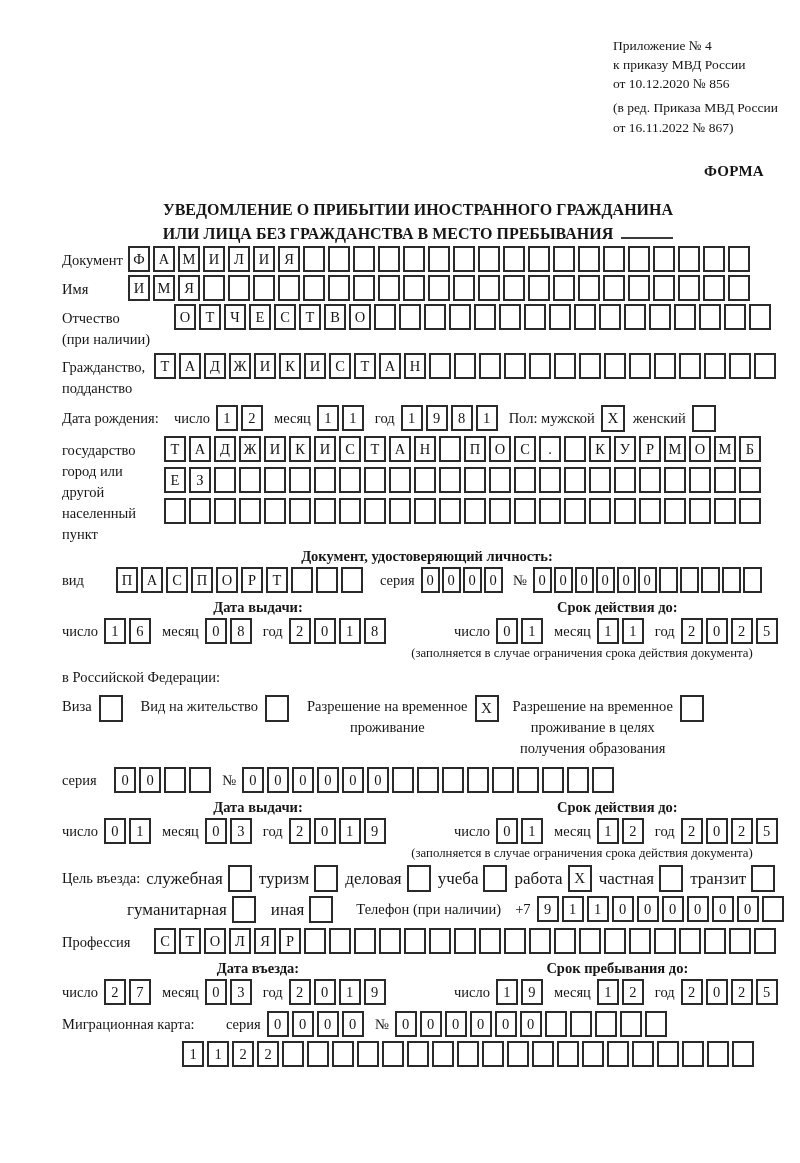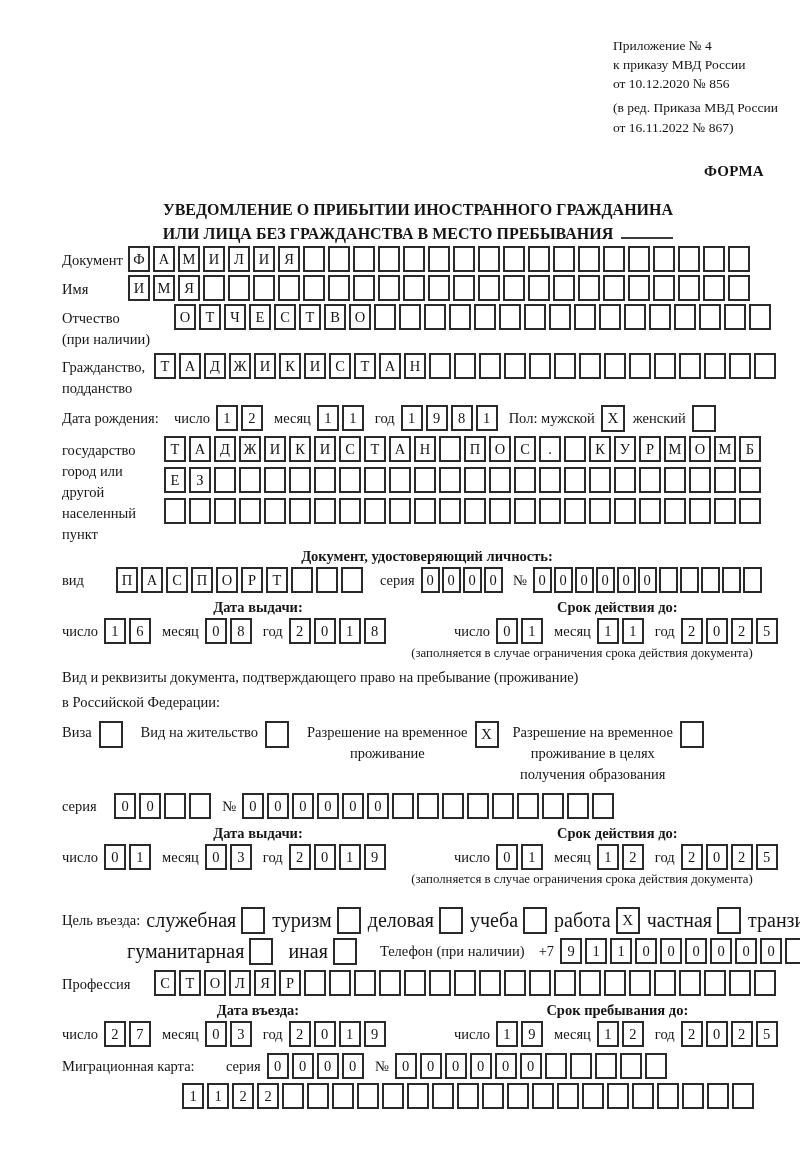--- a/index.html
+++ b/index.html
@@ -41,21 +41,21 @@
   .dhead { text-align:center; font-weight:bold; font-size:14.5px; margin-bottom:2px; }
   .dline { display:flex; }
   .note { font-size:12.8px; text-align:center; width:440px; margin:2px 0 4px 300px; }
   
   .opt { display:flex; align-items:flex-start; }
   .optlbl { font-size:14.5px; line-height:1.45; padding-top:4px; text-align:center; }
   .opt .checkbox { margin-left:7px; margin-top:3px; }
   .intro { font-size:14.5px; line-height:1.75; margin-top:4px; }
   .inlinegap { width:8px; flex-shrink:0; }
   .purpose-item { display:flex; align-items:center; margin-right:7px; }
-  .purpose-item .lbl { font-size:20px; margin-right:5px;text-align:center; }
+  .purpose-item .lbl { font-size:17px; margin-right:5px;text-align:center; }
 </style>
 </head>
 <body>
 
 <div class="page">
 
   <div class="hdr">
     <div>Приложение № 4</div>
     <div>к приказу МВД России</div>
     <div>от 10.12.2020 № 856</div>
@@ -394,21 +394,20 @@
             <span class="cell">0</span>
             <span class="cell">2</span>
             <span class="cell">5</span>
           </div>
       </div>
     </div>
   </div>
   <div class="note">(заполняется в случае ограничения срока действия документа)</div>
 
   <div class="intro">
-    <div>Вид и реквизиты документа, подтверждающего право на пребывание (проживание)</div>
     <div>в Российской Федерации:</div>
   </div>
   <div class="frow" style="margin-top:2px">
     <div class="opt">
       <div class="optlbl">Виза</div>
       <span class="checkbox"></span>
     </div>
     <div class="inlinegap" style="width:18px"></div>
     <div class="opt">
       <div class="optlbl">Вид на жительство</div>
@@ -502,21 +501,21 @@
             <span class="cell">2</span>
             <span class="cell">0</span>
             <span class="cell">2</span>
             <span class="cell">5</span>
           </div>
       </div>
     </div>
   </div>
   <div class="note">(заполняется в случае ограничения срока действия документа)</div>
 
-  <div class="frow" style="margin-top:20px">
+  <div class="frow" style="margin-top:4px">
     <div class="dlbl">Цель въезда:</div>
     <div class="purpose-item">
         <span class="lbl">служебная</span>
         <span class="checkbox"></span>
       </div>
     <div class="purpose-item">
         <span class="lbl">туризм</span>
         <span class="checkbox"></span>
       </div>
     <div class="purpose-item">

